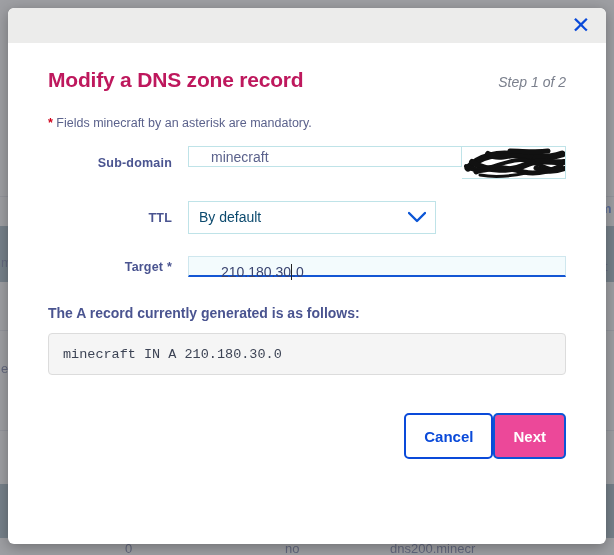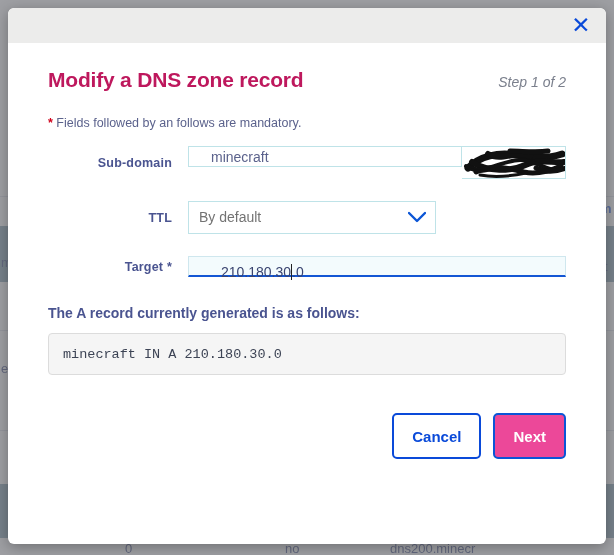--- a/index.html
+++ b/index.html
@@ -180,21 +180,21 @@
     position: relative;
   }
   .select-input {
     width: 100%;
     height: 33px;
     box-sizing: border-box;
     border: 1px solid #bfe3e8;
     background: #ffffff;
     padding: 0 34px 0 10px;
     font-size: 14px;
-    color: #737373;
+    color: #0c4a6e;
     font-family: "Liberation Sans", sans-serif;
     line-height: 31px;
     cursor: pointer;
   }
   .chevron {
     position: absolute;
     right: 10px;
     top: 10px;
     pointer-events: none;
   }
@@ -245,21 +245,20 @@
     font-family: "Liberation Mono", monospace;
     font-size: 13.5px;
     color: #3d4455;
   }
 
   
   .actions {
     margin-top: 38px;
     display: flex;
     justify-content: flex-end;
-    gap: 12px;
   }
   .btn {
     height: 46px;
     min-width: 60px;
     border-radius: 5px;
     font-size: 15px;
     font-weight: bold;
     cursor: pointer;
     font-family: "Liberation Sans", sans-serif;
     padding: 0 18px;
@@ -306,21 +305,21 @@
 
   <div id="modal-body">
 
     <div class="title-row">
       <div id="modal-title">Modify a DNS zone record</div>
       <div id="step-indicator">Step 1 of 2</div>
     </div>
 
     <div id="mandatory-note">
       <span class="star">*</span>
-      <span>Fields followed by an follows are mandatory.</span>
+      <span>Fields minecraft by an asterisk are mandatory.</span>
     </div>
 
     <div class="form">
 
       <div class="field-row">
         <div class="field-label">Sub-domain</div>
         <div class="input-wrap">
           <input class="text-input" id="subdomain-input" type="text" value="minecraft" style="">
           <div class="suffix-box">
             <svg class="scribble" viewBox="0 0 112 43">

